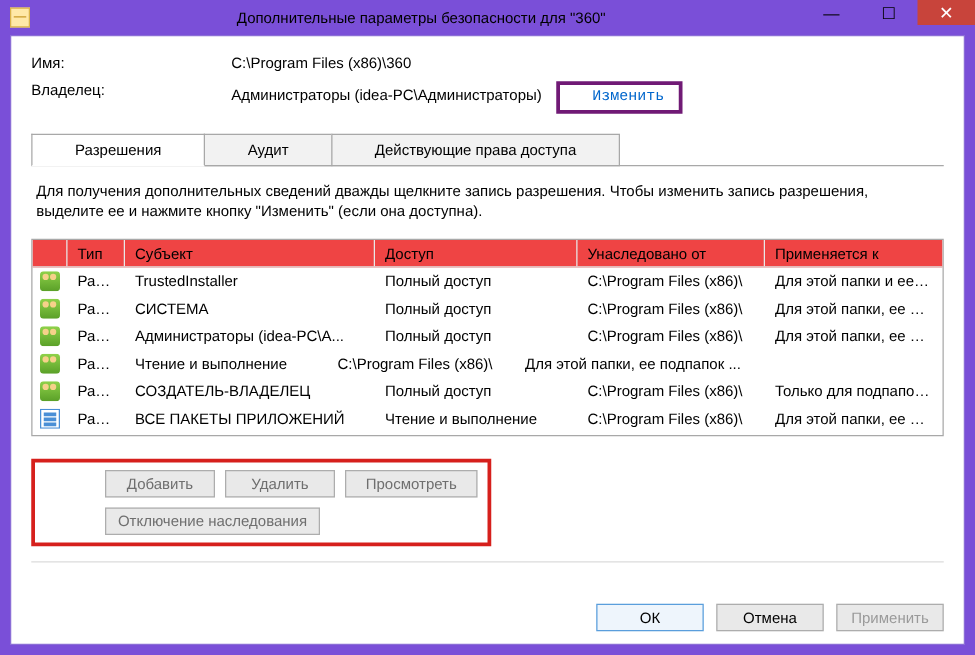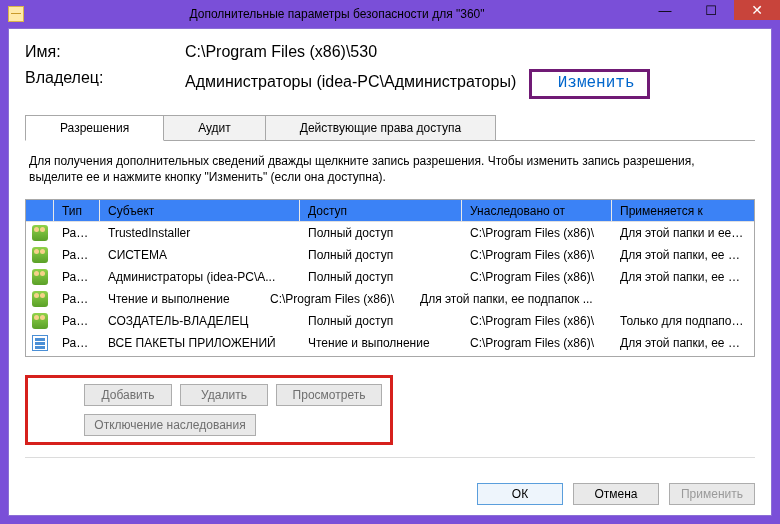--- a/index.html
+++ b/index.html
@@ -7,33 +7,33 @@
 .window { width: 780px; height: 524px; background: #7a4fd8; display: flex; flex-direction: column; }
 .titlebar { height: 28px; background: #7a4fd8; display: flex; align-items: center; padding: 0 0 0 8px; color: #000; }
 .titlebar-icon { width: 16px; height: 16px; background: #ffe9a8; border: 1px solid #d9b34a; margin-right: 8px; position: relative; }
 .titlebar-icon::before { content: ""; position: absolute; top: 6px; left: 2px; width: 10px; height: 1px; background: #c99a2a; }
 .titlebar-title { flex: 1; text-align: center; font-size: 12px; color: #000; }
 .titlebar-buttons { display: flex; height: 100%; }
 .tbtn { width: 46px; height: 20px; display: flex; align-items: center; justify-content: center; font-size: 13px; cursor: default; }
 .tbtn.min, .tbtn.max { color: #000; }
 .tbtn.close { background: #c8443b; color: #fff; width: 46px; height: 20px; font-size: 14px; }
 .client { flex: 1; background: #fff; margin: 0 8px 8px 8px; border: 1px solid #8b6ed6; padding: 14px 16px 10px 16px; display: flex; flex-direction: column; }
-.info-row { display: flex; margin-bottom: 8px; font-size: 16px; }
+.info-row { display: flex; margin-bottom: 8px; font-size: 12px; }
 .info-label { width: 160px; color: #000; }
 .info-value { color: #000; }
 .change-link { color: #0066cc; margin-left: 14px; padding: 1px 4px; }
 .change-highlight { border: 3px solid #701a75; padding: 2px 8px 4px 8px; display: inline-block; margin-left: 8px; font-family: Liberation Mono, monospace; }
 .tabs { display: flex; margin-top: 8px; border-bottom: 0; }
 .tab { padding: 5px 34px; border: 1px solid #a8a8a8; background: #f2f2f2; font-size: 12px; cursor: default; margin-right: -1px; }
 .tab.active { background: #fff; border-bottom: 1px solid #fff; position: relative; z-index: 1; }
 .tab-underline { height: 1px; background: #a8a8a8; margin-top: -1px; }
 .desc { margin: 12px 4px 10px 4px; font-size: 12px; line-height: 1.35; }
 .list-label { margin: 4px 4px 4px 4px; font-size: 12px; }
 .listview { border: 1px solid #a8a8a8; margin-top: 4px; height: 158px; overflow: hidden; background: #fff; }
-.lv-header { display: flex; background: #3b82f6; border-bottom: 1px solid #e0e0e0; height: 22px; align-items: center; }
+.lv-header { display: flex; background: #ef4444; border-bottom: 1px solid #e0e0e0; height: 22px; align-items: center; }
 .lv-header > div { padding: 0 8px; font-size: 12px; border-right: 1px solid #e8e8e8; height: 100%; display: flex; align-items: center; }
 .lv-header > div:last-child { border-right: none; }
 .lv-body { }
 .lv-row { display: flex; height: 22px; align-items: center; font-size: 12px; }
 .lv-row > div { padding: 0 8px; overflow: hidden; white-space: nowrap; text-overflow: ellipsis; }
 .c-icon { width: 28px; flex: 0 0 28px; display: flex; align-items: center; justify-content: center; padding: 0 !important; }
 .c-type { width: 46px; flex: 0 0 46px; }
 .c-subj { width: 200px; flex: 0 0 200px; }
 .c-access { width: 162px; flex: 0 0 162px; }
 .c-inherit { width: 150px; flex: 0 0 150px; }
@@ -69,21 +69,21 @@
       <div class="tbtn min">—</div>
       <div class="tbtn max">☐</div>
       <div class="tbtn close">✕</div>
     </div>
   </div>
 
   <div class="client">
 
     <div class="info-row">
       <div class="info-label">Имя:</div>
-      <div class="info-value">C:\Program Files (x86)\530</div>
+      <div class="info-value">C:\Program Files (x86)\360</div>
     </div>
 
     <div class="info-row">
       <div class="info-label">Владелец:</div>
       <div class="info-value">
         <span>Администраторы (idea-PC\Администраторы)</span>
         <span class="change-highlight">
           <span class="change-link">Изменить</span>
         </span>
       </div>

